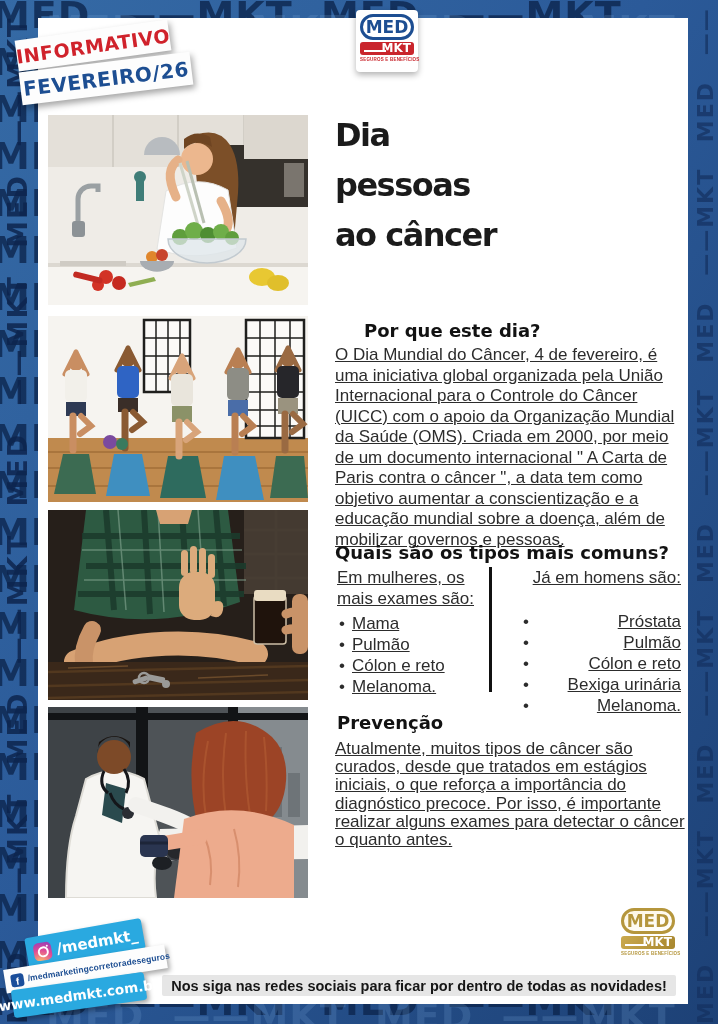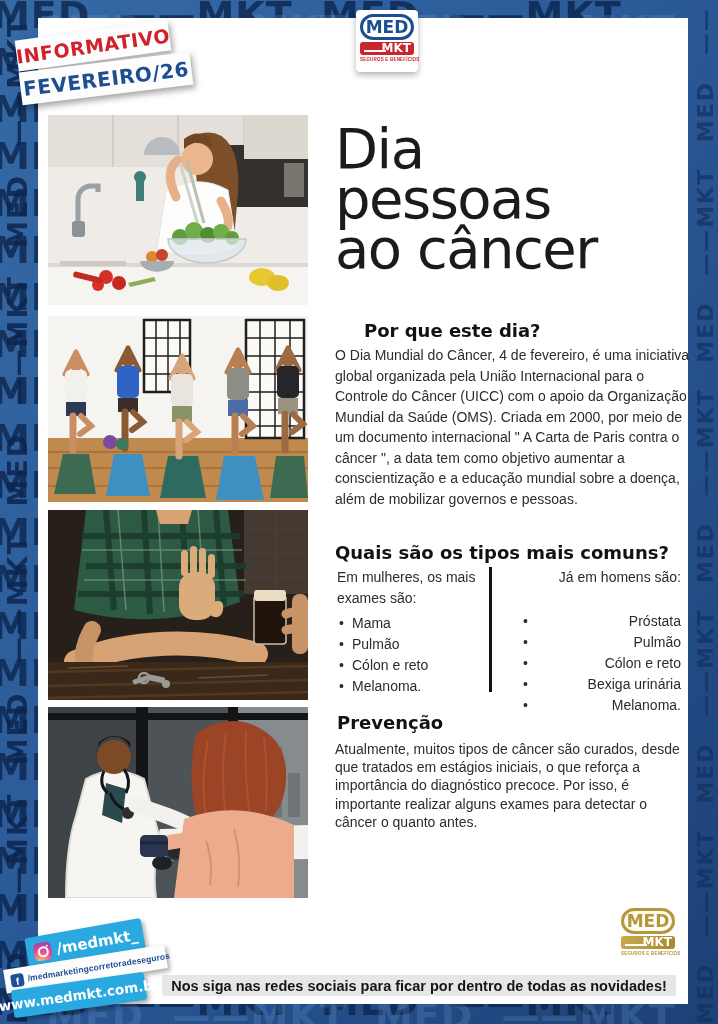--- a/index.html
+++ b/index.html
@@ -45,27 +45,27 @@
 
   
   .photo{position:absolute;left:48px;width:260px;overflow:hidden;background:#ddd;}
   .photo svg{display:block;}
   .ph1{top:115px;height:190px;}
   .ph2{top:316px;height:186px;}
   .ph3{top:510px;height:190px;}
   .ph4{top:707px;height:191px;}
 
   
-  .title{position:absolute;left:335px;top:124px;width:356px;color:#1b1b1b;
-    font-family:"DejaVu Sans",sans-serif;font-weight:normal;font-size:56px;line-height:50px;letter-spacing:-1.5px;}
+  .title{position:absolute;left:335px;top:110px;width:356px;color:#1b1b1b;
+    font-family:"DejaVu Sans",sans-serif;font-weight:bold;font-size:32px;line-height:50px;letter-spacing:-1.5px;}
   .sec-head{position:absolute;color:#121212;font-family:"DejaVu Sans",sans-serif;font-weight:bold;font-size:18px;}
   .h-why{left:335px;top:320px;margin-left:29px;}
   .h-types{left:335px;top:542px;}
   .h-prev{left:337px;top:712px;}
-  .body-text{position:absolute;color:#2c2c2c;font-size:14px;}
+  .body-text{position:absolute;color:#2c2c2c;font-size:17px;text-decoration:underline;}
   .t-why{left:335px;top:345px;width:356px;line-height:20.5px;}
   .t-prev{left:335px;top:740px;width:356px;line-height:18.2px;}
 
   .col-women{left:337px;top:567px;width:146px;line-height:21px;}
   .col-men{left:521px;top:567px;width:160px;line-height:21px;text-align:right;}
   .clist{margin:0;padding:0;list-style:none;}
   .col-women .clist{margin-top:4px;}
   .col-men .clist{margin-top:23px;}
   .clist li{position:relative;padding-left:15px;}
   .clist li::before{content:"•";position:absolute;left:2px;}

